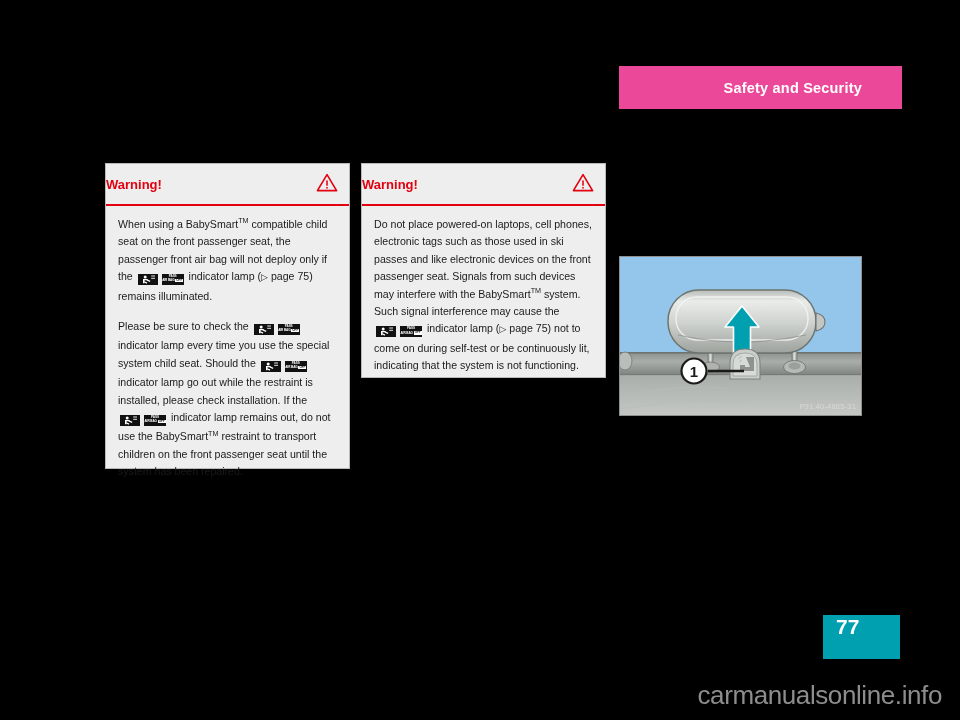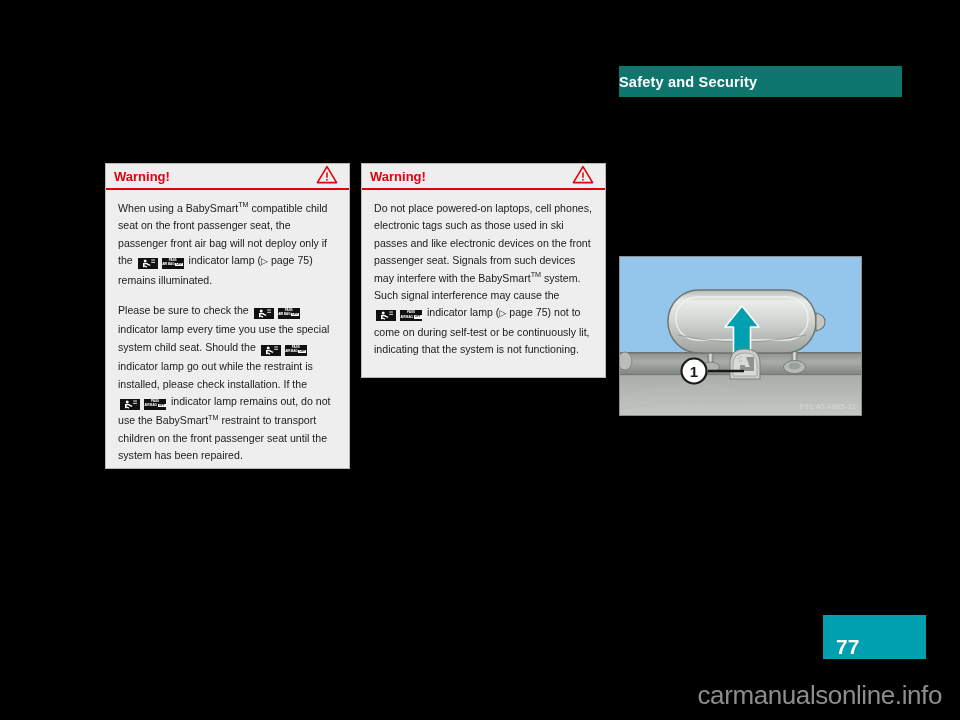--- a/index.html
+++ b/index.html
@@ -14,25 +14,25 @@
     overflow: hidden;
     font-family: "Liberation Sans", sans-serif;
   }
 
   
   .section-header {
     position: absolute;
     left: 619px;
     top: 66px;
     width: 283px;
-    height: 31px;
-    background: #0f766e;
+    height: 43px;
+    background: #ec4899;
     display: flex;
     align-items: center;
-    justify-content: flex-start;
+    justify-content: flex-end;
   }
   .section-header-title {
     color: #ffffff;
     font-size: 14.5px;
     font-weight: bold;
     letter-spacing: 0.2px;
     padding-right: 40px;
     white-space: nowrap;
   }
 
@@ -49,26 +49,26 @@
     width: 245px;
     height: 306px;
   }
   #warning-box-2 {
     left: 361px;
     top: 163px;
     width: 245px;
     height: 215px;
   }
   .warning-head {
-    height: 26px;
+    height: 42px;
     border-bottom: 2px solid #E3000F;
     display: flex;
     align-items: center;
     justify-content: space-between;
-    padding: 0 11px 0 8px;
+    padding: 0 11px 0 0;
     box-sizing: border-box;
     gap: 17px;
   }
   .warning-title {
     color: #E3000F;
     font-size: 13px;
     font-weight: bold;
   }
   .warning-tri {
     display: block;
@@ -151,25 +151,25 @@
     color: #d8d8d8;
     font-family: "Liberation Sans", sans-serif;
     letter-spacing: 0.2px;
   }
 
   
   .page-badge {
     position: absolute;
     left: 823px;
     top: 615px;
-    width: 103px;
+    width: 77px;
     height: 44px;
     background: #00A0B0;
     display: flex;
-    align-items: flex-end;
+    align-items: flex-start;
     justify-content: flex-start;
   }
   .page-badge-num {
     color: #ffffff;
     font-size: 21px;
     font-weight: bold;
     padding-left: 13px;
   }
 
   

